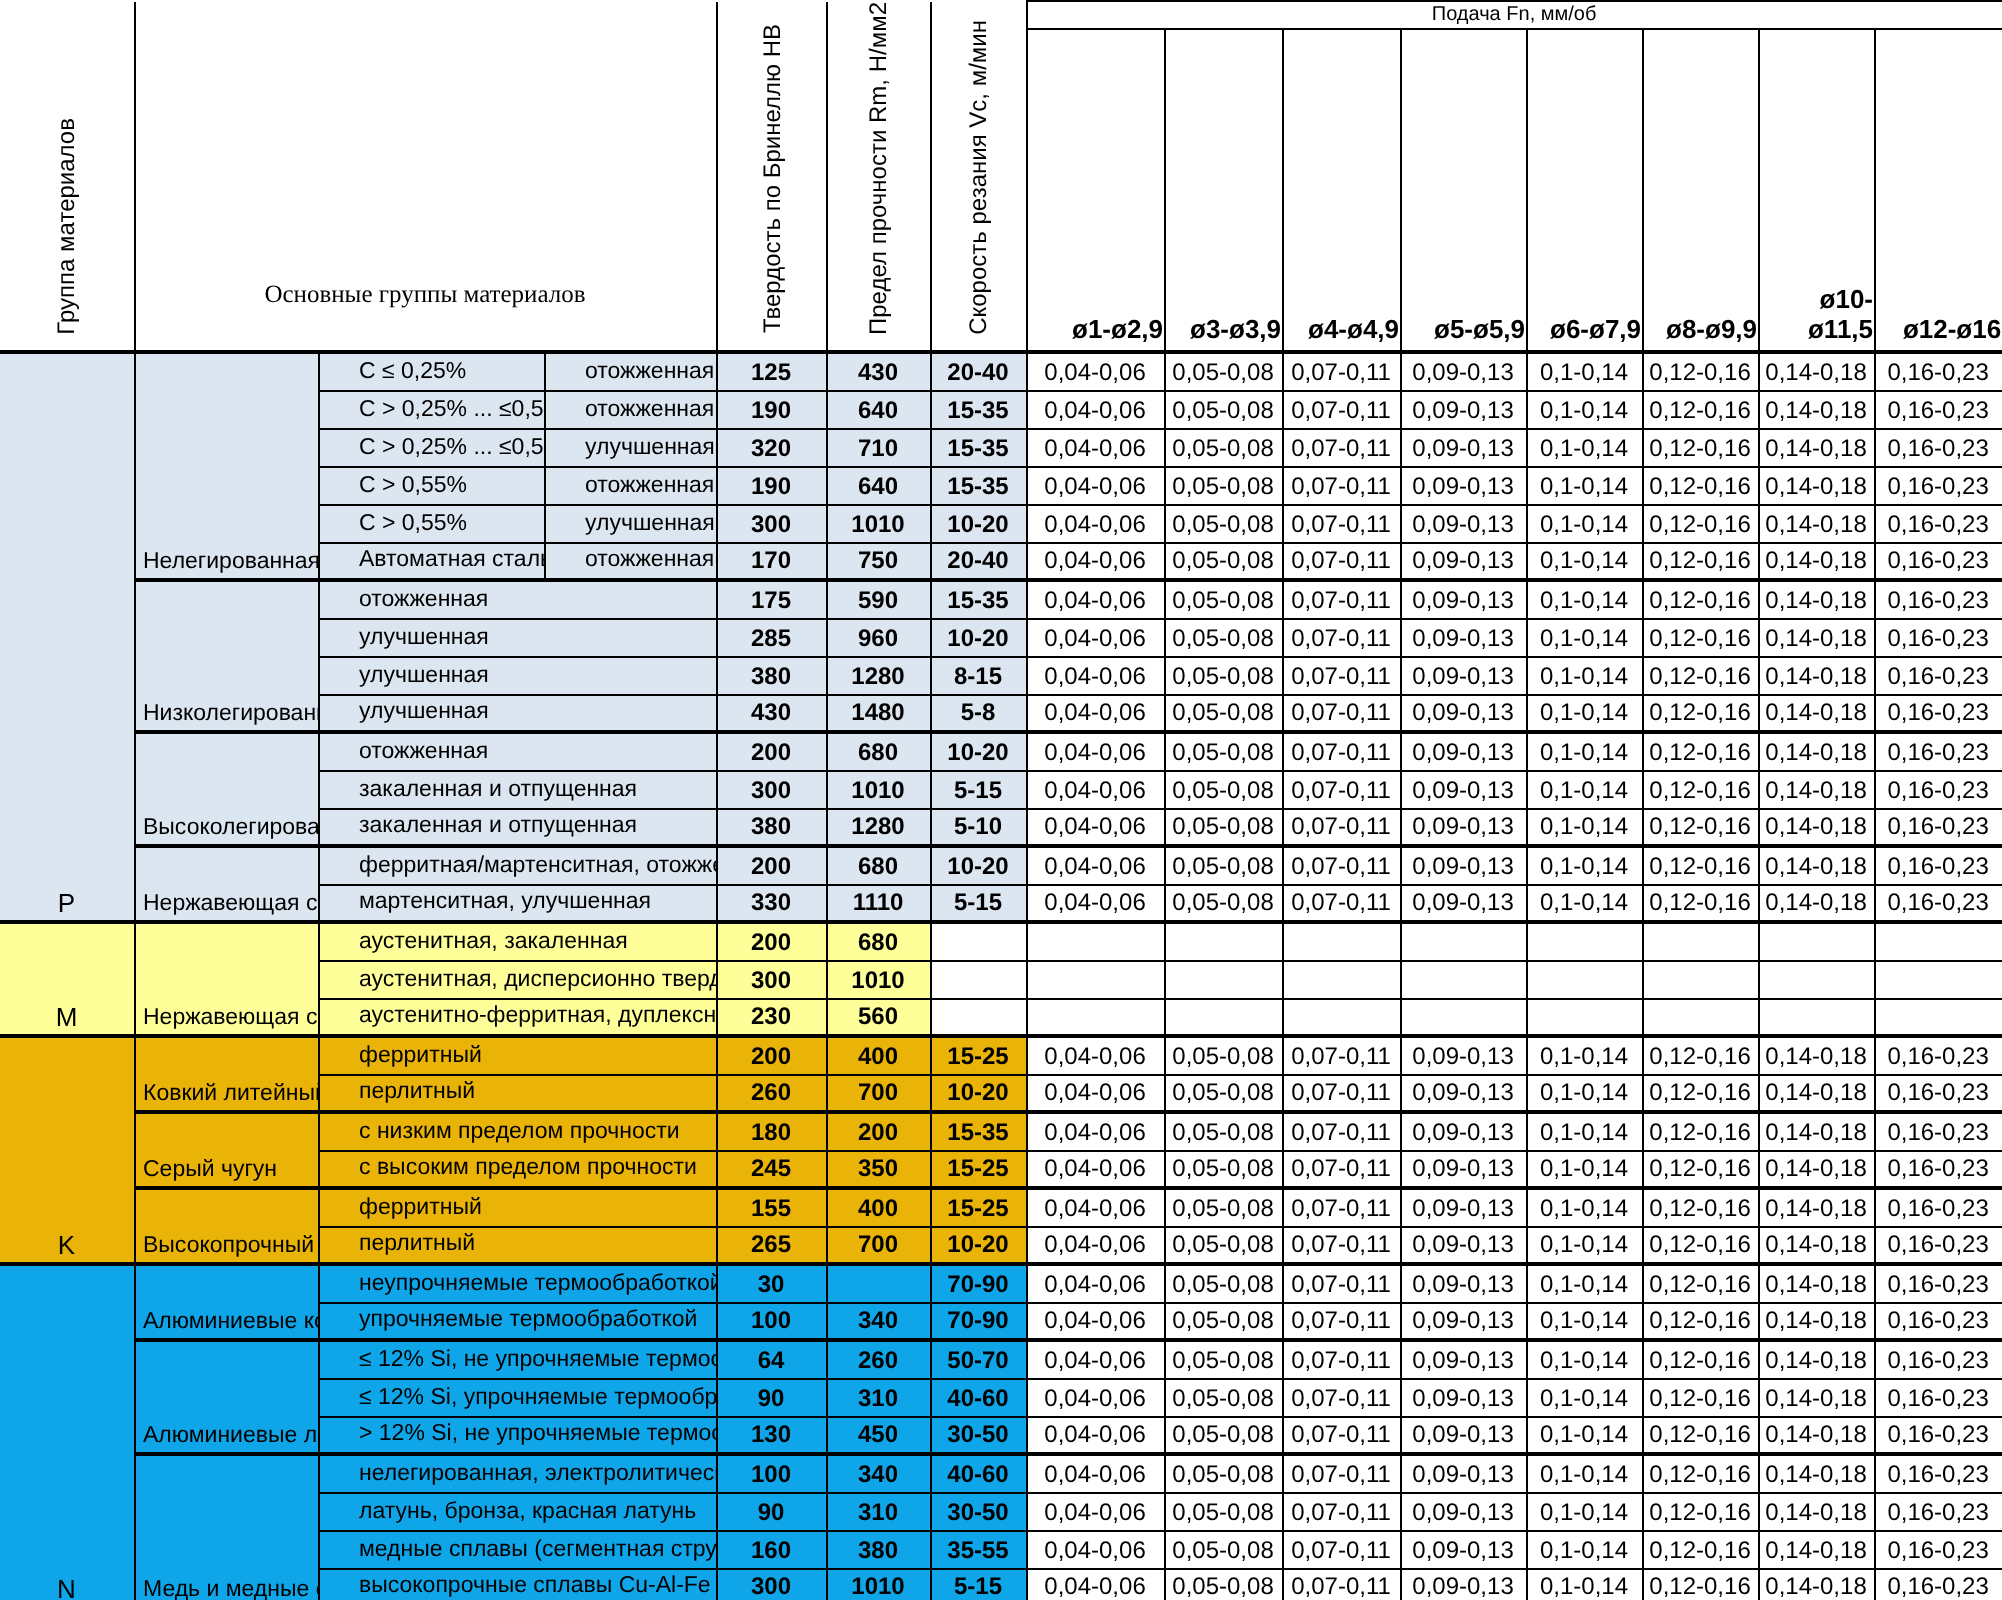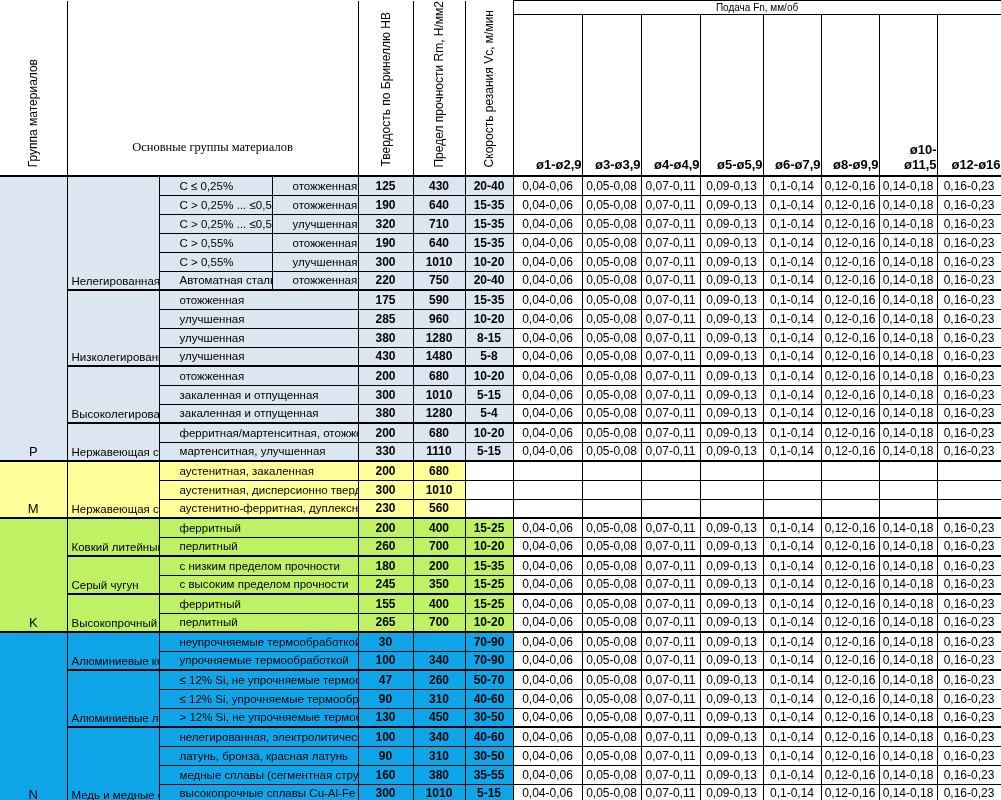--- a/index.html
+++ b/index.html
@@ -25,21 +25,21 @@
   tbody tr.group-start td{border-top:2px solid #000;}
   tbody tr:last-child td{border-bottom:2px solid #000;}
   td.col-letter{vertical-align:bottom;text-align:center;font-size:13px;padding-bottom:1px;border-left:none;}
   td.col-gname{vertical-align:bottom;text-align:left;font-size:11.5px;padding:0 0 2px 4px;white-space:nowrap;}
   td.txt{text-align:left;font-size:11.5px;padding-left:20px;white-space:nowrap;}
   td.num{text-align:center;font-weight:bold;}
   td.feed{text-align:center;background:#fff;}
   td.blank{background:#fff;}
   .bg-P{background:#DCE6F1;}
   .bg-M{background:#FFFF99;}
-  .bg-K{background:#bef264;}
+  .bg-K{background:#eab308;}
   .bg-N{background:#0ea5e9;}
 </style>
 </head>
 <body>
 
 <table>
   <colgroup>
     <col style="width:67px">
       <col style="width:92px">
       <col style="width:113px">
@@ -150,21 +150,21 @@
         <td class="feed">0,07-0,11</td>
         <td class="feed">0,09-0,13</td>
         <td class="feed">0,1-0,14</td>
         <td class="feed">0,12-0,16</td>
         <td class="feed">0,14-0,18</td>
         <td class="feed">0,16-0,23</td>
       </tr>
       <tr>
         <td class="txt bg-P">Автоматная сталь</td>
         <td class="txt bg-P">отожженная</td>
-        <td class="num bg-P">220</td>
+        <td class="num bg-P">170</td>
         <td class="num bg-P">750</td>
         <td class="num bg-P">20-40</td>
         <td class="feed">0,04-0,06</td>
         <td class="feed">0,05-0,08</td>
         <td class="feed">0,07-0,11</td>
         <td class="feed">0,09-0,13</td>
         <td class="feed">0,1-0,14</td>
         <td class="feed">0,12-0,16</td>
         <td class="feed">0,14-0,18</td>
         <td class="feed">0,16-0,23</td>
@@ -252,21 +252,21 @@
         <td class="feed">0,09-0,13</td>
         <td class="feed">0,1-0,14</td>
         <td class="feed">0,12-0,16</td>
         <td class="feed">0,14-0,18</td>
         <td class="feed">0,16-0,23</td>
       </tr>
       <tr>
         <td class="txt bg-P" colspan="2">закаленная и отпущенная</td>
         <td class="num bg-P">380</td>
         <td class="num bg-P">1280</td>
-        <td class="num bg-P">5-4</td>
+        <td class="num bg-P">5-10</td>
         <td class="feed">0,04-0,06</td>
         <td class="feed">0,05-0,08</td>
         <td class="feed">0,07-0,11</td>
         <td class="feed">0,09-0,13</td>
         <td class="feed">0,1-0,14</td>
         <td class="feed">0,12-0,16</td>
         <td class="feed">0,14-0,18</td>
         <td class="feed">0,16-0,23</td>
       </tr>
       <tr class="group-start">
@@ -456,21 +456,21 @@
         <td class="feed">0,07-0,11</td>
         <td class="feed">0,09-0,13</td>
         <td class="feed">0,1-0,14</td>
         <td class="feed">0,12-0,16</td>
         <td class="feed">0,14-0,18</td>
         <td class="feed">0,16-0,23</td>
       </tr>
       <tr class="group-start">
         <td class="col-gname bg-N" rowspan="3">Алюминиевые литейные сплавы</td>
         <td class="txt bg-N" colspan="2">≤ 12% Si, не упрочняемые термообработкой</td>
-        <td class="num bg-N">47</td>
+        <td class="num bg-N">64</td>
         <td class="num bg-N">260</td>
         <td class="num bg-N">50-70</td>
         <td class="feed">0,04-0,06</td>
         <td class="feed">0,05-0,08</td>
         <td class="feed">0,07-0,11</td>
         <td class="feed">0,09-0,13</td>
         <td class="feed">0,1-0,14</td>
         <td class="feed">0,12-0,16</td>
         <td class="feed">0,14-0,18</td>
         <td class="feed">0,16-0,23</td>

